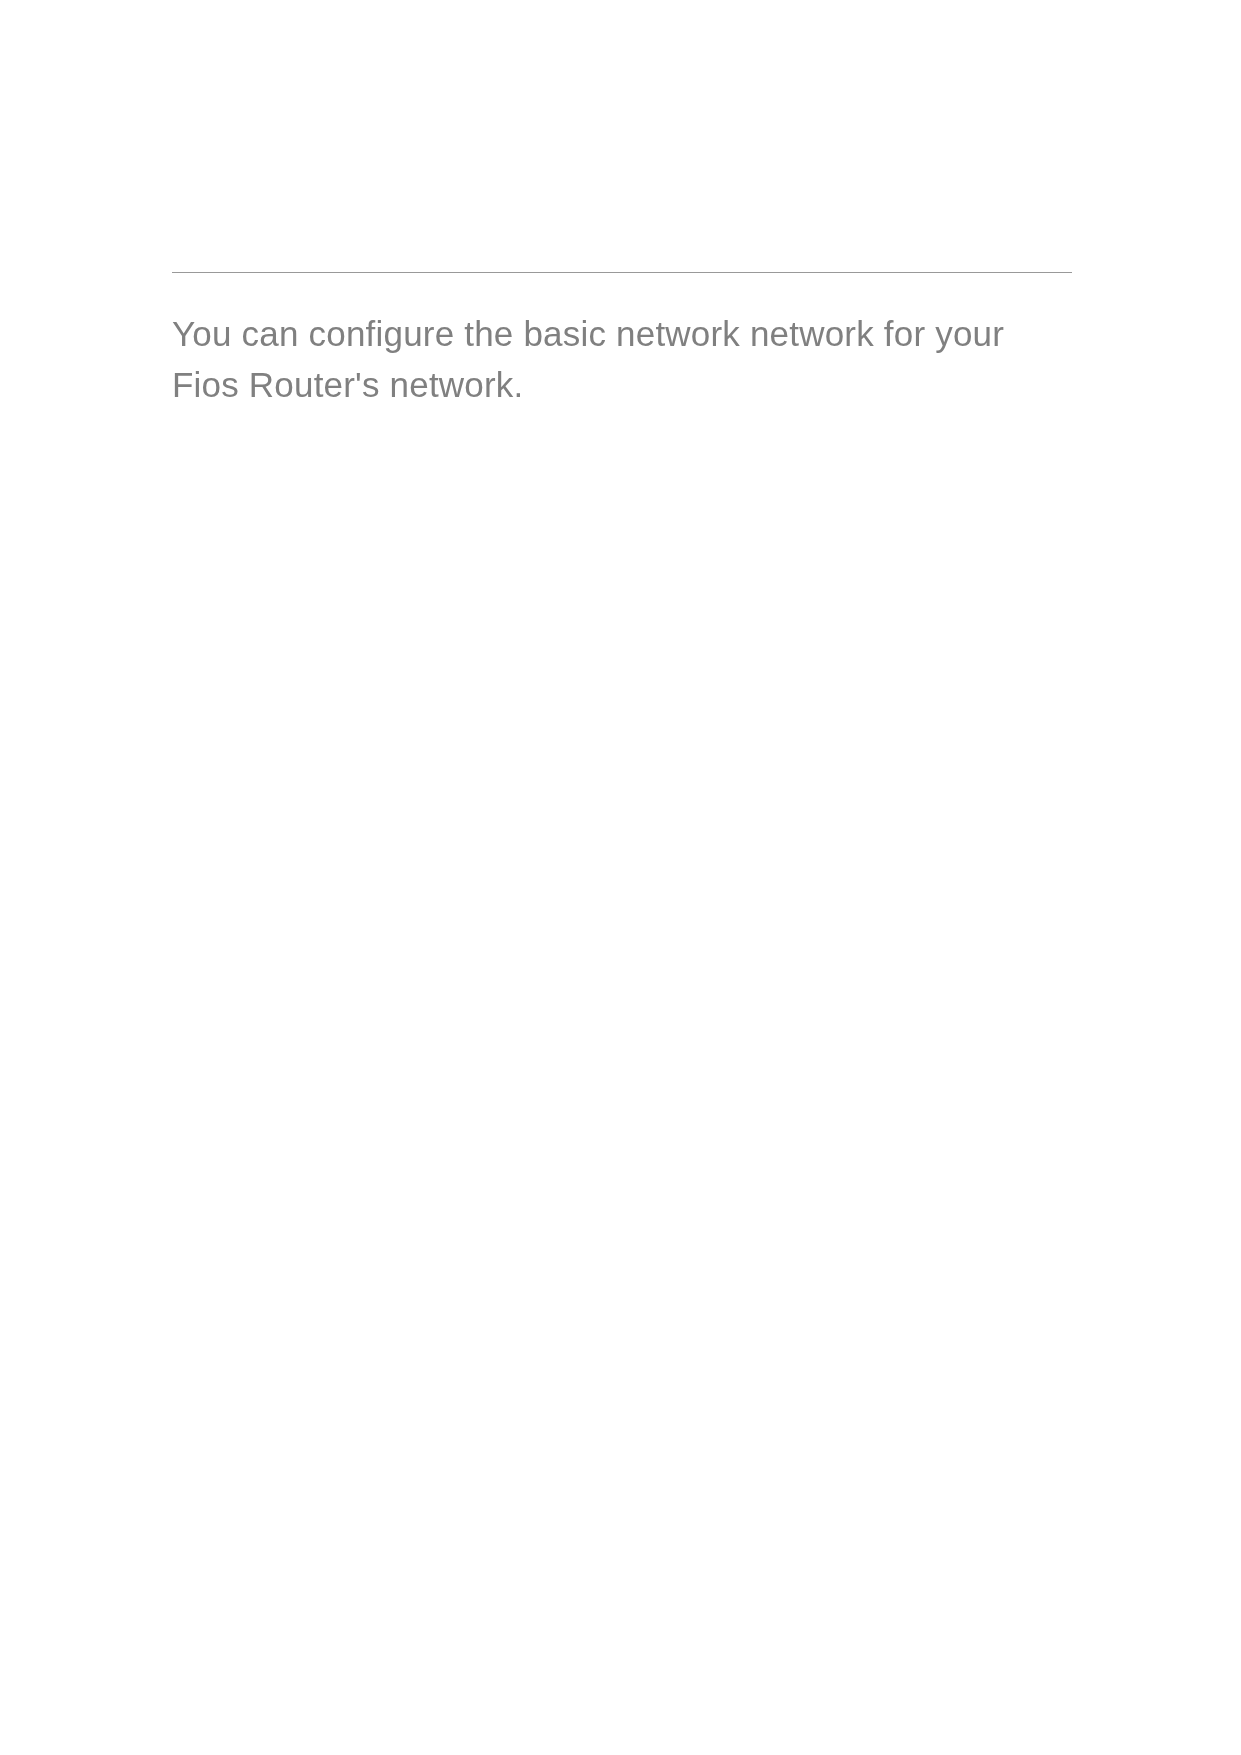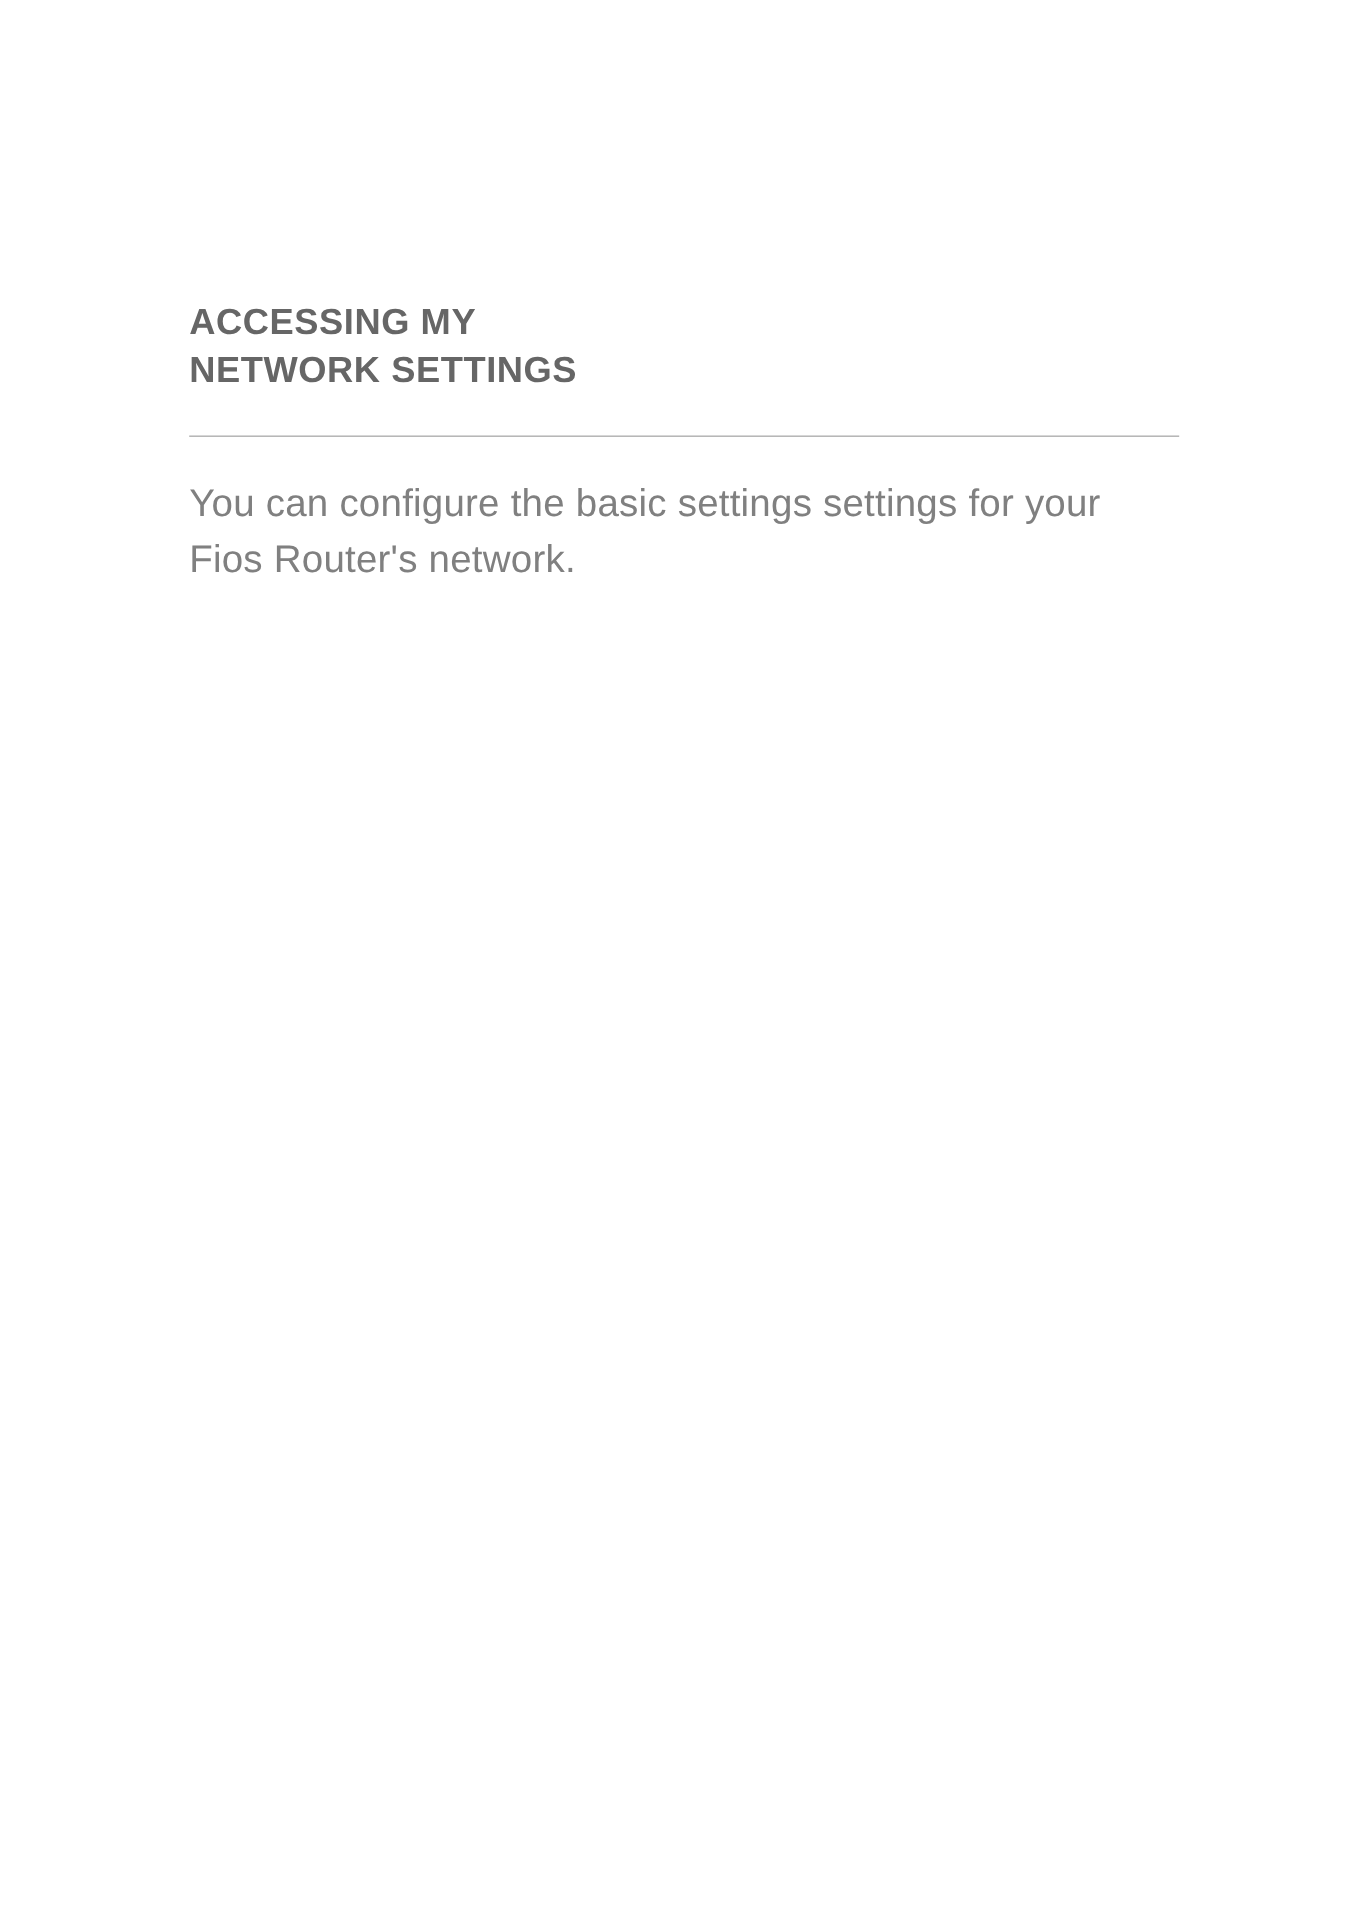--- a/index.html
+++ b/index.html
@@ -40,19 +40,15 @@
       font-weight: 500;
       color: #808080;
       line-height: 1.45;
       letter-spacing: 0.2px;
     }
   </style>
 </head>
 <body>
 
 <div class="page-content">
-  <h1 class="heading">
-    <span>ACCESSING MY</span><br>
-    <span>NETWORK SETTINGS</span>
-  </h1>
   <hr class="divider">
-  <p class="intro-text">You can configure the basic settings settings for your Fios Router's network.</p>
+  <p class="intro-text">You can configure the basic network network for your Fios Router's network.</p>
 </div>
 
 </body></html>

